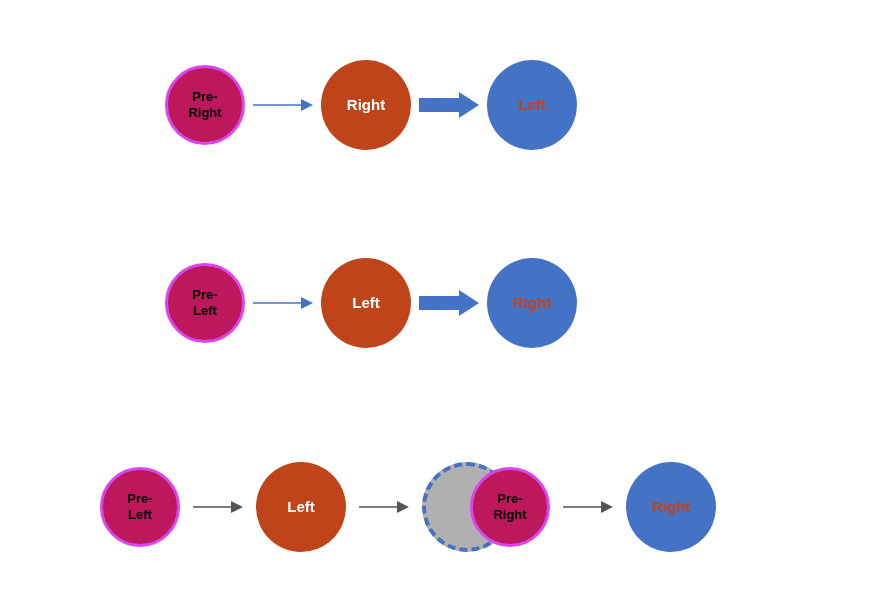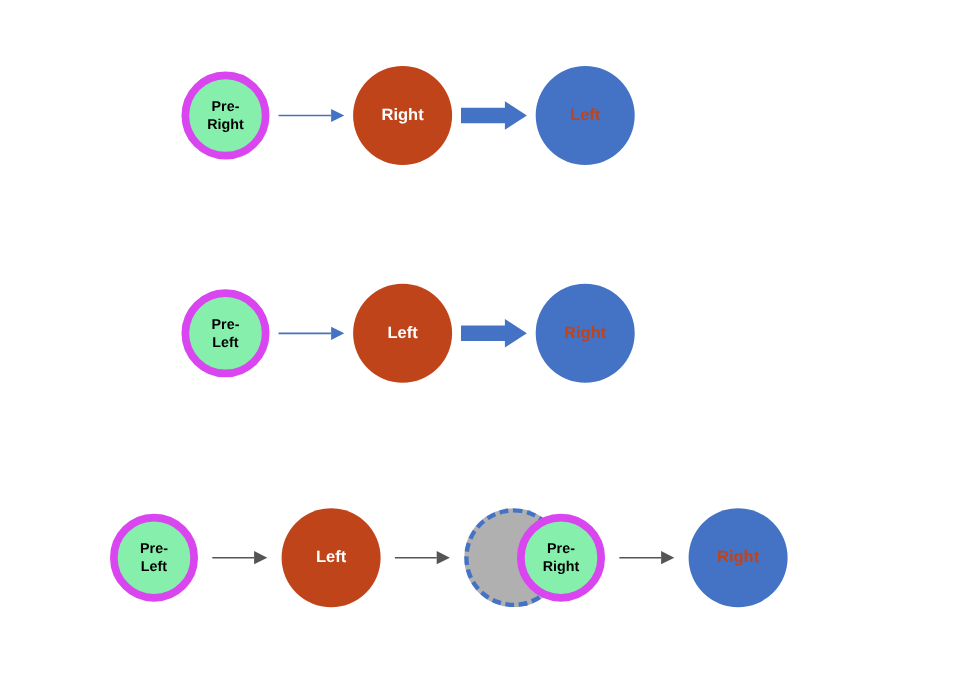--- a/index.html
+++ b/index.html
@@ -25,22 +25,22 @@
       border-radius: 50%;
       font-weight: bold;
       font-size: 15px;
       text-align: center;
       line-height: 1.2;
     }
 
     .node-outline {
       width: 80px;
       height: 80px;
-      border: 7px solid #d946ef;
-      background: #86efac;
+      border: 3px solid #d946ef;
+      background: #be185d;
       color: #000;
       font-size: 13px;
     }
 
     .node-orange {
       width: 90px;
       height: 90px;
       background: #c0441a;
       color: #fff;
     }

